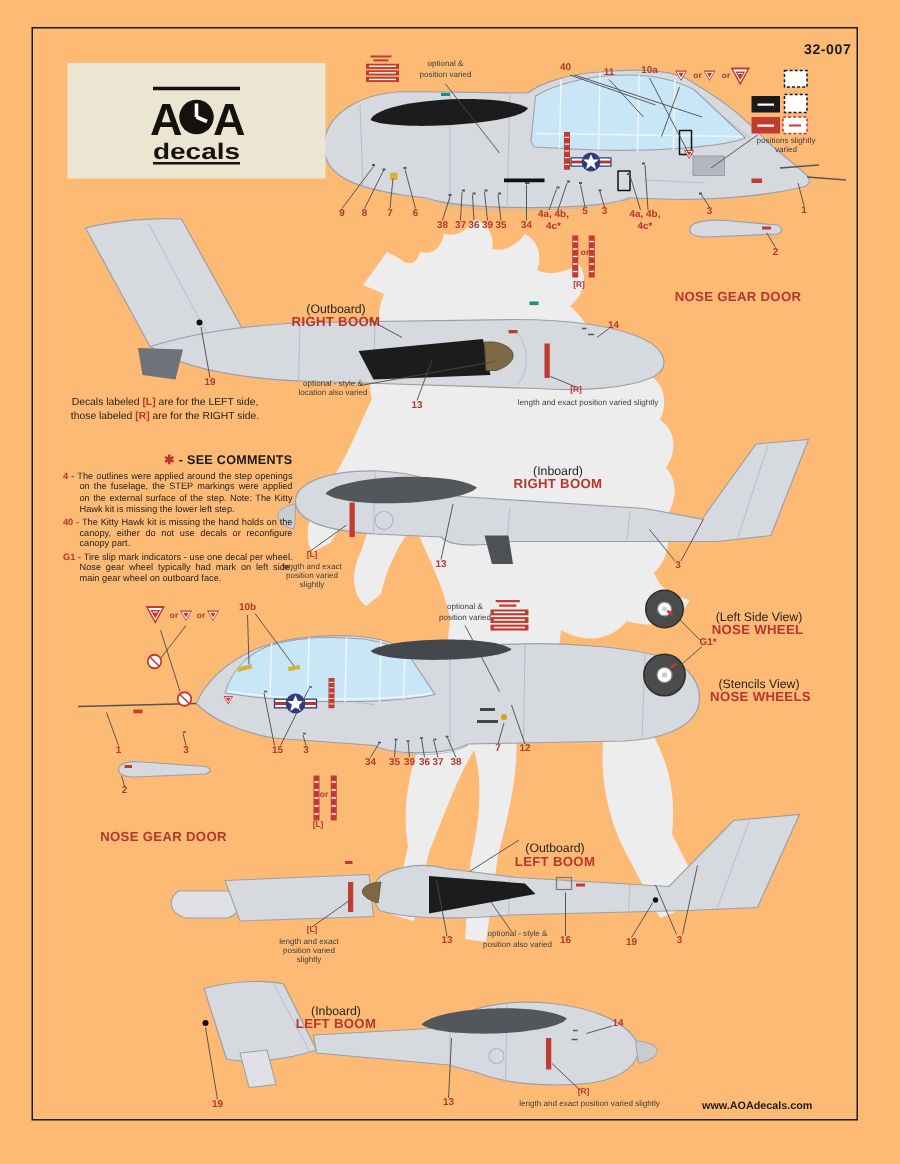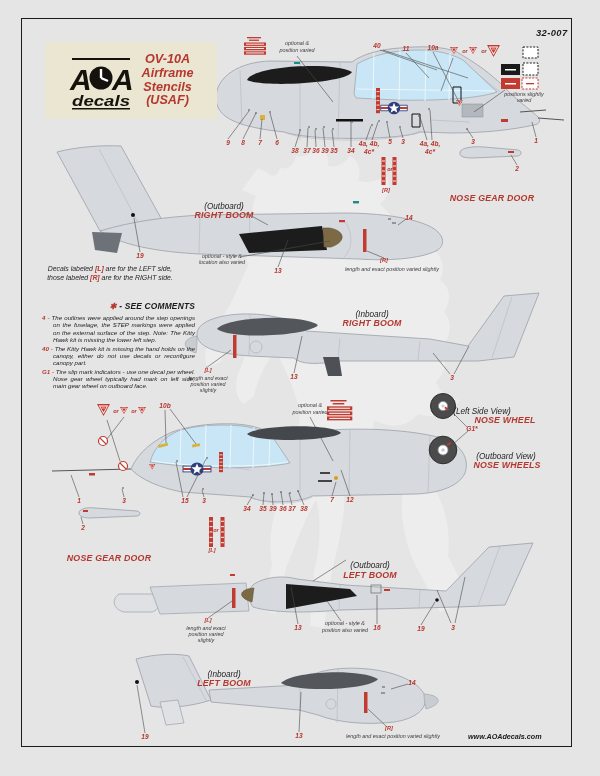--- a/index.html
+++ b/index.html
@@ -1,18 +1,18 @@
 <!DOCTYPE html>
 <html><head>
 <meta charset="utf-8">
 <style>
   * { margin:0; padding:0; box-sizing:border-box; }
   html,body { width:600px; height:776px; background:#ffffff; }
   body { font-family:"Liberation Sans", sans-serif; position:relative; overflow:hidden; }
-  .sheet { position:absolute; inset:0; background:#e5e5e5;font-style:italic; }
+  .sheet { position:absolute; inset:0; background:#fdba74; }
   #art { position:absolute; left:0; top:0; }
   .frame { position:absolute; left:21px; top:18px; width:551px; height:729px;
            border:1.6px solid #1c1c1c; pointer-events:none; }
   
   .layer { position:absolute; inset:0; }
   .float { position:absolute; transform:translate(-50%,-50%); white-space:nowrap; line-height:1; }
   .co  { color:#b5372e; font-weight:bold; font-size:6.6px; }
   .ann { color:#3d3d3d; font-size:5.4px; }
   .ann.red { color:#b5372e; font-weight:bold; font-size:5.6px; }
   .sec { color:#b5372e; font-weight:bold; font-size:8.8px; letter-spacing:.2px;margin-top:19px; }
@@ -271,40 +271,33 @@
     <svg width="64" height="58" viewBox="0 0 64 58">
       <line x1="3" y1="7" x2="61" y2="7" stroke="#15120d" stroke-width="2.2"></line>
       <text x="1" y="38" font-size="30" font-weight="bold" fill="#15120d">A</text>
       <circle cx="32" cy="26" r="11.5" fill="#15120d"></circle>
       <line x1="32" y1="26" x2="32" y2="17" stroke="#ffffff" stroke-width="2.4"></line>
       <line x1="32" y1="26" x2="39" y2="29" stroke="#ffffff" stroke-width="2.4"></line>
       <text x="43" y="38" font-size="30" font-weight="bold" fill="#15120d">A</text>
       <text x="3" y="54" font-size="15" font-weight="bold" fill="#15120d" textLength="58" lengthAdjust="spacingAndGlyphs">decals</text>
       <line x1="3" y1="56.8" x2="61" y2="56.8" stroke="#15120d" stroke-width="1.6"></line>
     </svg>
-    <div class="logo-title">
-
-    <div>OV-10A</div>
-        <div>Airframe</div>
-        <div>Stencils</div>
-        <div>(USAF)</div>
-      </div>
   </div>
 
   <div class="layer">
 
   <div class="float sec" style="left: 224px; top: 196px;">RIGHT BOOM</div>
       <div class="float sub" style="left: 224px; top: 207px;">(Outboard)</div>
       <div class="float sec" style="left: 372px; top: 304px;">RIGHT BOOM</div>
       <div class="float sub" style="left: 372px; top: 315px;">(Inboard)</div>
       <div class="float sec" style="left: 492px; top: 179px;">NOSE GEAR DOOR</div>
       <div class="float sec" style="left: 505px; top: 401px;">NOSE WHEEL</div>
-      <div class="float sub" style="left: 482px; top: 412px; text-align: right;">(Left Side View)</div>
+      <div class="float sub" style="left: 506px; top: 412px; text-align: right;">(Left Side View)</div>
       <div class="float sec" style="left: 507px; top: 446px;">NOSE WHEELS</div>
-      <div class="float sub" style="left: 506px; top: 457px;">(Outboard View)</div>
+      <div class="float sub" style="left: 506px; top: 457px;">(Stencils View)</div>
       <div class="float sec" style="left: 109px; top: 539px;">NOSE GEAR DOOR</div>
       <div class="float sec" style="left: 370px; top: 556px;">LEFT BOOM</div>
       <div class="float sub" style="left: 370px; top: 566px;">(Outboard)</div>
       <div class="float sec" style="left: 224px; top: 664px;">LEFT BOOM</div>
       <div class="float sub" style="left: 224px; top: 675px;">(Inboard)</div>
     </div>
   <div class="layer">
 
   <div class="float co" style="left: 377px; top: 46px;">40</div>
       <div class="float co" style="left: 406px; top: 49px;">11</div>

